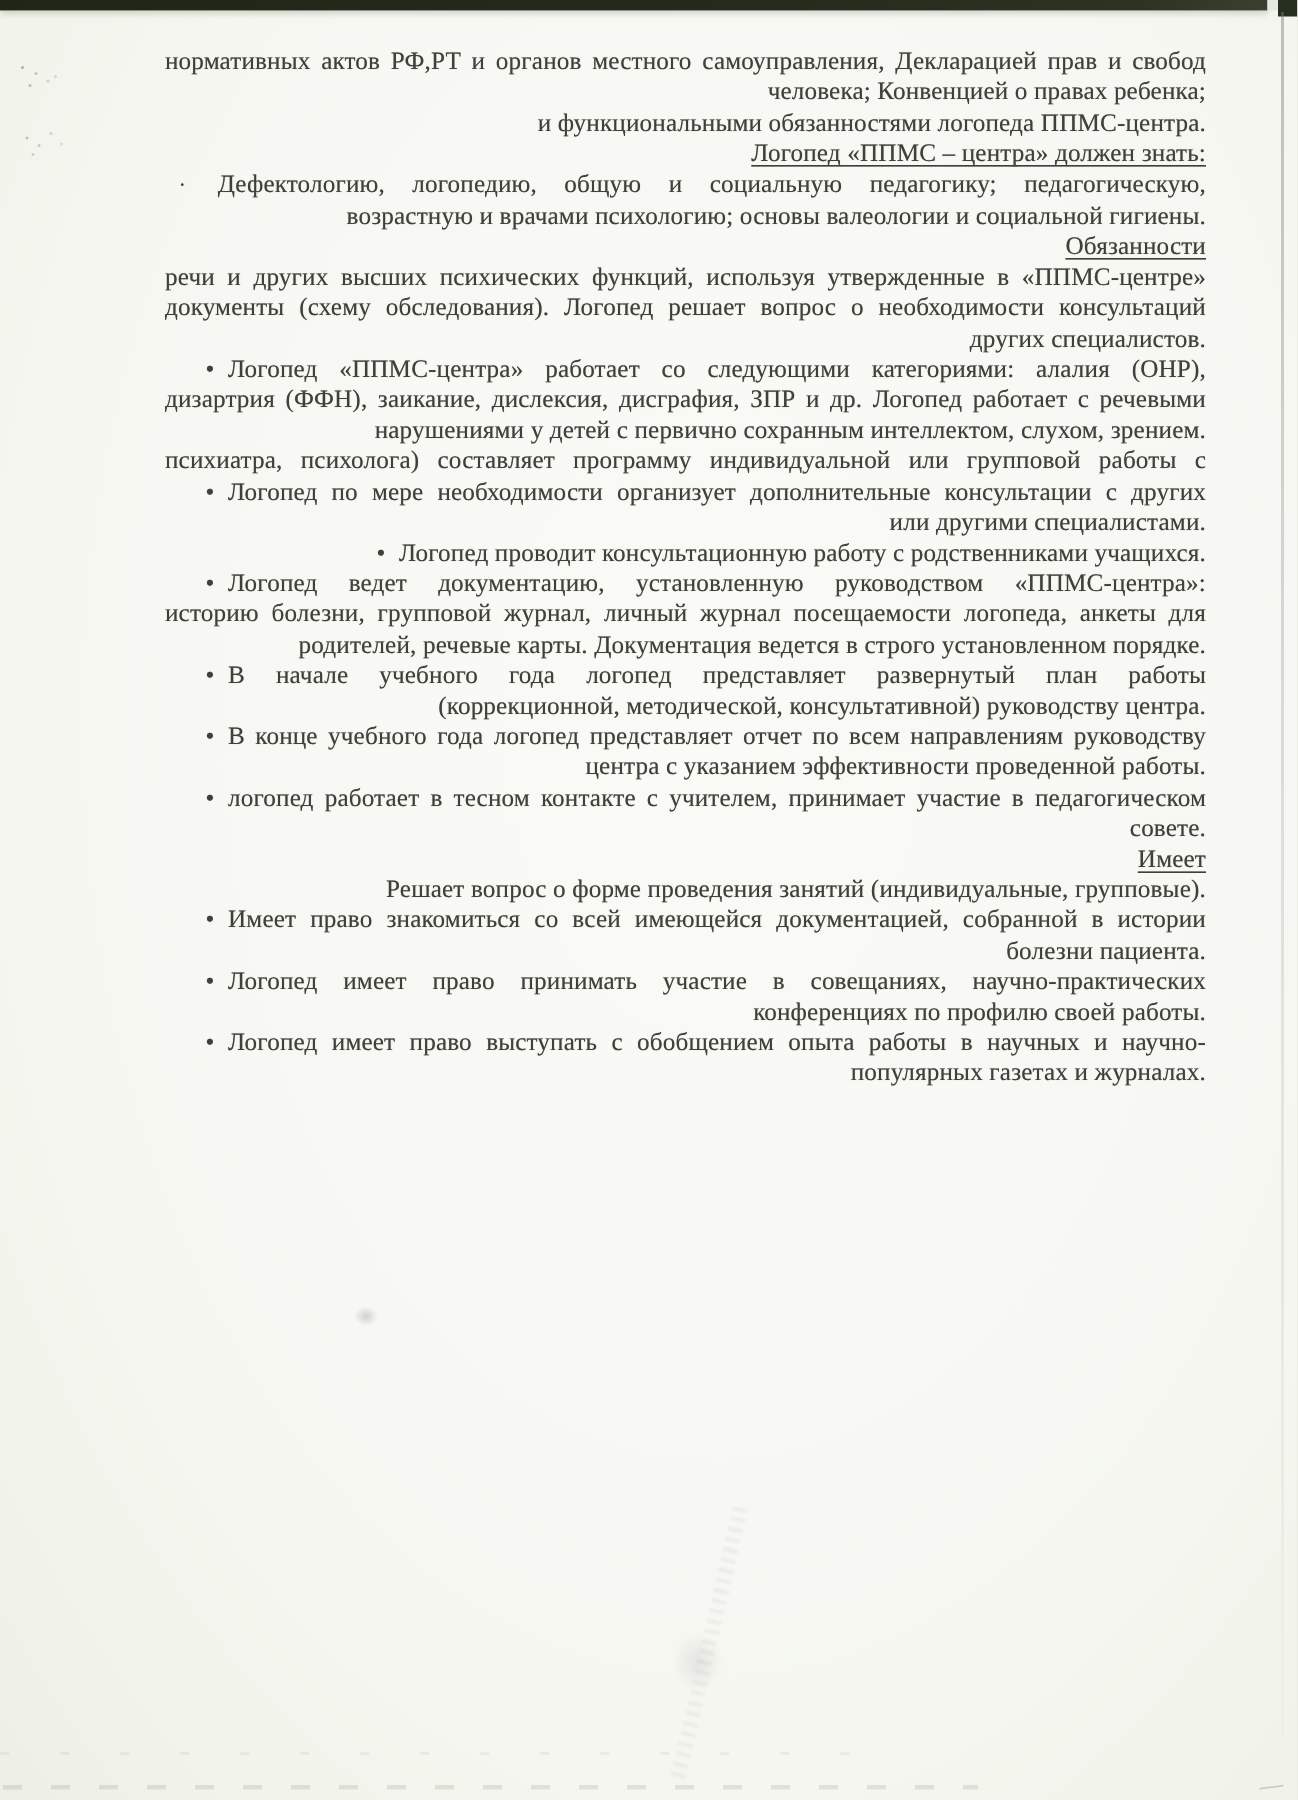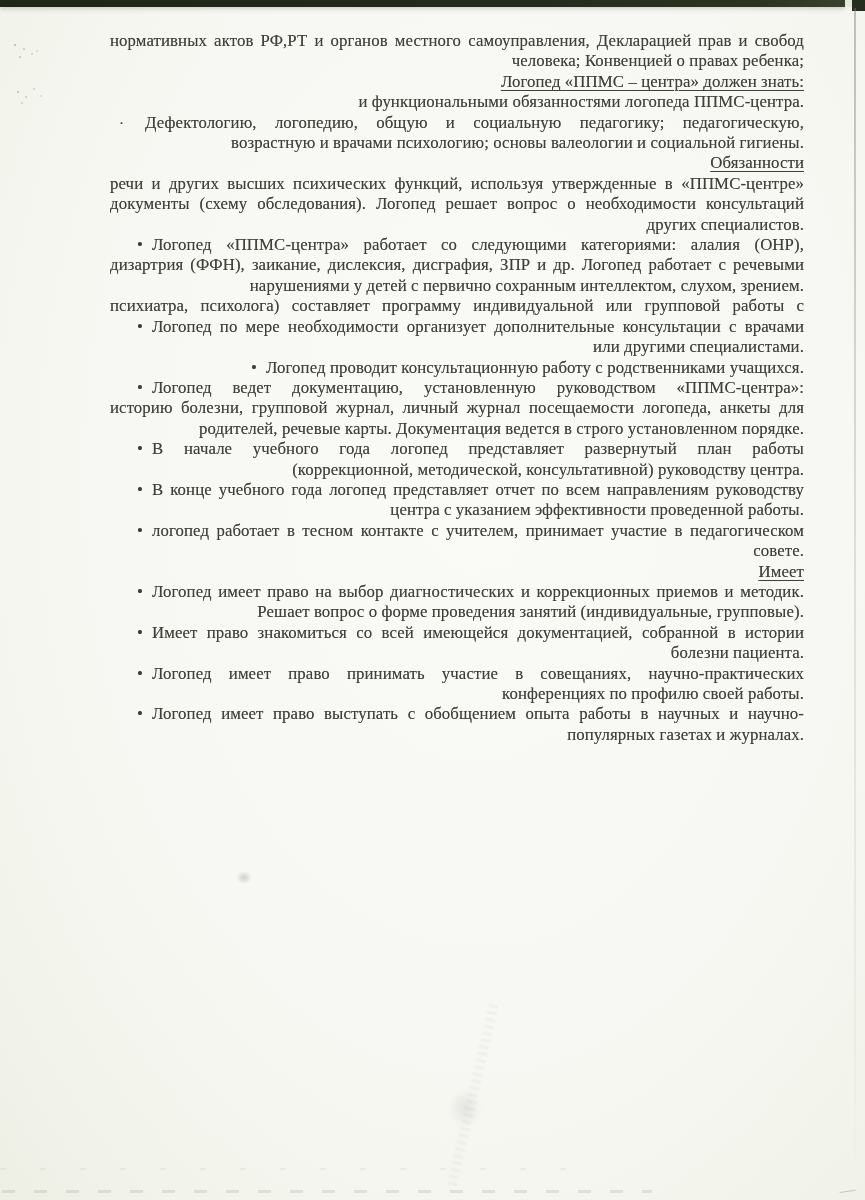--- a/index.html
+++ b/index.html
@@ -92,46 +92,45 @@
   <div class="pencil-speckles"></div>
   <div class="smudge-a"></div>
   <div class="streak"></div>
   <div class="streak-blob"></div>
   <div class="bottom-dashes"></div>
   <div class="bottom-dots"></div>
 
   <div class="doc">
       <div class="line just"><span class="text">нормативных актов РФ,РТ и органов местного самоуправления,  Декларацией прав и свобод</span></div>
       <div class="line"><span class="text">человека; Конвенцией о правах ребенка;</span></div>
+      <div class="line first-indent"><span class="text">и функциональными обязанностями  логопеда ППМС-центра.</span></div>
       <div class="line first-indent"><span class="underlined">Логопед «ППМС – центра» должен знать:</span></div>
-      <div class="line first-indent"><span class="text">и функциональными обязанностями  логопеда ППМС-центра.</span></div>
       <div class="line just small-indent"><span class="marker dot">·</span><span class="text">Дефектологию, логопедию, общую и социальную педагогику; педагогическую,</span></div>
       <div class="line"><span class="text">возрастную и врачами психологию; основы валеологии и социальной гигиены.</span></div>
       <div class="line first-indent"><span class="underlined">Обязанности</span></div>
       <div class="line just"><span class="text">речи и других высших психических функций, используя утвержденные в «ППМС-центре»</span></div>
       <div class="line just"><span class="text">документы (схему обследования). Логопед решает вопрос о необходимости консультаций</span></div>
       <div class="line"><span class="text">других специалистов.</span></div>
       <div class="line just first-indent"><span class="marker">•</span><span class="text">Логопед «ППМС-центра» работает со следующими категориями: алалия (ОНР),</span></div>
       <div class="line just"><span class="text">дизартрия (ФФН), заикание, дислексия, дисграфия, ЗПР и др. Логопед работает с речевыми</span></div>
       <div class="line"><span class="text">нарушениями у детей с первично сохранным интеллектом, слухом, зрением.</span></div>
       <div class="line just"><span class="text">психиатра, психолога) составляет программу индивидуальной или групповой работы с</span></div>
-      <div class="line just first-indent"><span class="marker">•</span><span class="text">Логопед по мере необходимости организует дополнительные консультации с врачами</span></div>
+      <div class="line just first-indent"><span class="marker">•</span><span class="text">Логопед по мере необходимости организует дополнительные консультации с других</span></div>
       <div class="line"><span class="text">или другими специалистами.</span></div>
       <div class="line first-indent"><span class="marker">•</span><span class="text">Логопед проводит консультационную работу с родственниками учащихся.</span></div>
       <div class="line just first-indent"><span class="marker">•</span><span class="text">Логопед ведет документацию, установленную руководством «ППМС-центра»:</span></div>
       <div class="line just"><span class="text">историю болезни, групповой журнал, личный журнал посещаемости логопеда, анкеты для</span></div>
       <div class="line"><span class="text">родителей, речевые карты. Документация ведется в строго установленном порядке.</span></div>
       <div class="line just first-indent"><span class="marker">•</span><span class="text">В начале учебного года логопед представляет развернутый план работы</span></div>
       <div class="line"><span class="text">(коррекционной, методической, консультативной) руководству центра.</span></div>
       <div class="line just first-indent"><span class="marker">•</span><span class="text">В конце учебного года логопед представляет отчет по всем направлениям руководству</span></div>
       <div class="line"><span class="text">центра с указанием эффективности проведенной работы.</span></div>
       <div class="line just first-indent"><span class="marker">•</span><span class="text">логопед работает в тесном контакте с учителем, принимает участие в педагогическом</span></div>
       <div class="line"><span class="text">совете.</span></div>
       <div class="line first-indent"><span class="underlined">Имеет</span></div>
-      <div class="line just first-indent"><span class="marker">•</span><span class="text">Логопед имеет право на выбор диагностических и коррекционных приемов и методик.</span></div>
       <div class="line"><span class="text">Решает вопрос о форме проведения занятий (индивидуальные, групповые).</span></div>
       <div class="line just first-indent"><span class="marker">•</span><span class="text">Имеет право знакомиться со всей имеющейся документацией, собранной в истории</span></div>
       <div class="line"><span class="text">болезни пациента.</span></div>
       <div class="line just first-indent"><span class="marker">•</span><span class="text">Логопед имеет право принимать участие в совещаниях, научно-практических</span></div>
       <div class="line"><span class="text">конференциях по профилю своей работы.</span></div>
       <div class="line just first-indent"><span class="marker">•</span><span class="text">Логопед имеет право выступать с обобщением опыта работы в научных и научно-</span></div>
       <div class="line"><span class="text">популярных газетах и журналах.</span></div>
     </div>
 </div>
 

